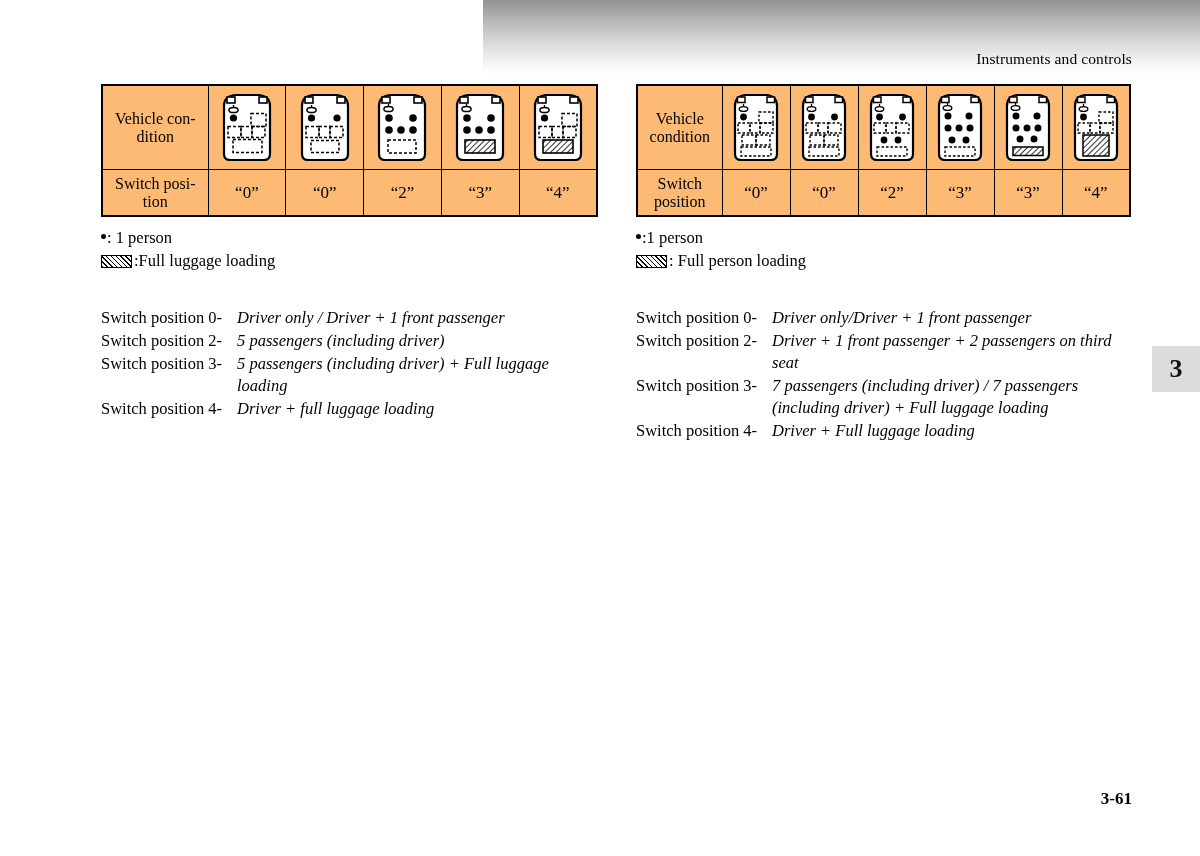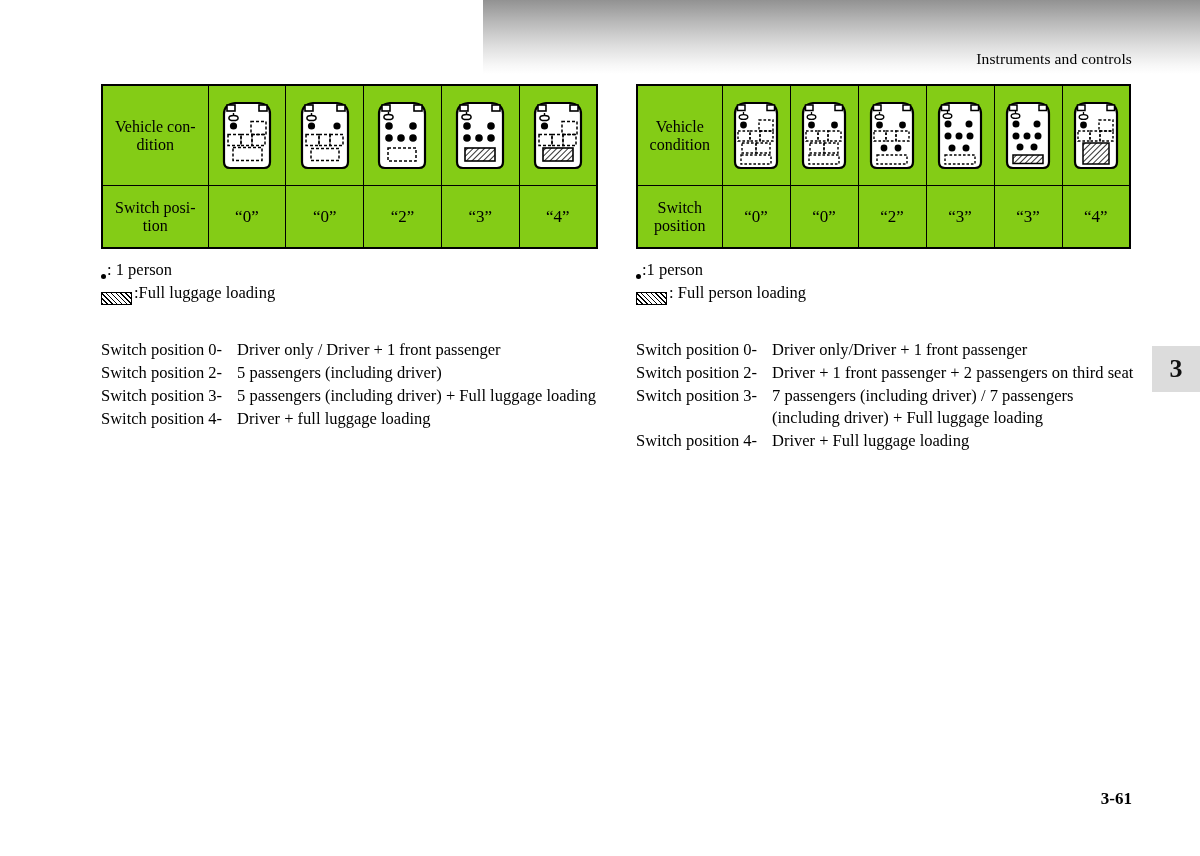--- a/index.html
+++ b/index.html
@@ -78,23 +78,23 @@
   }
 
   
   table.seat-table {
     border-collapse: collapse;
     border: 2px solid #000;
     table-layout: fixed;
   }
   table.seat-table td {
     border: 1px solid #000;
-    padding: 8px;
+    padding: 0;
     vertical-align: middle;
-    background: #84cc16;
+    background: #fdba74;
   }
   td.rowhead {
     background: #e8e8e8;
     text-align: center;
     font-size: 16px;
     line-height: 1.12;
     color: #000;
     padding: 2px 4px;
   }
   td.diagram-cell {
@@ -121,21 +121,21 @@
 
   
   .legend {
     margin-top: 9px;
     font-size: 16.5px;
     color: #000;
     line-height: 1.42;
   }
   .legend-line {
     display: flex;
-    align-items: flex-end;
+    align-items: center;
     white-space: pre;
   }
   .dot-symbol {
     display: inline-block;
     width: 5px;
     height: 5px;
     border-radius: 50%;
     background: #000;
     margin-right: 1px;
     margin-bottom: 2px;
@@ -163,20 +163,21 @@
   .sw-label {
     flex: 0 0 auto;
     white-space: nowrap;
     line-height: 1.33;
   }
   #col-left  .sw-label { width: 136px; }
   #col-right .sw-label { width: 136px; }
   .sw-desc {
     flex: 1 1 auto;
     line-height: 1.33;
+    font-style: italic;
   }
 </style>
 </head>
 <body>
 
 <div id="header-band"></div>
 <div id="header-title">Instruments and controls</div>
 
 <div id="chapter-tab">3</div>
 

